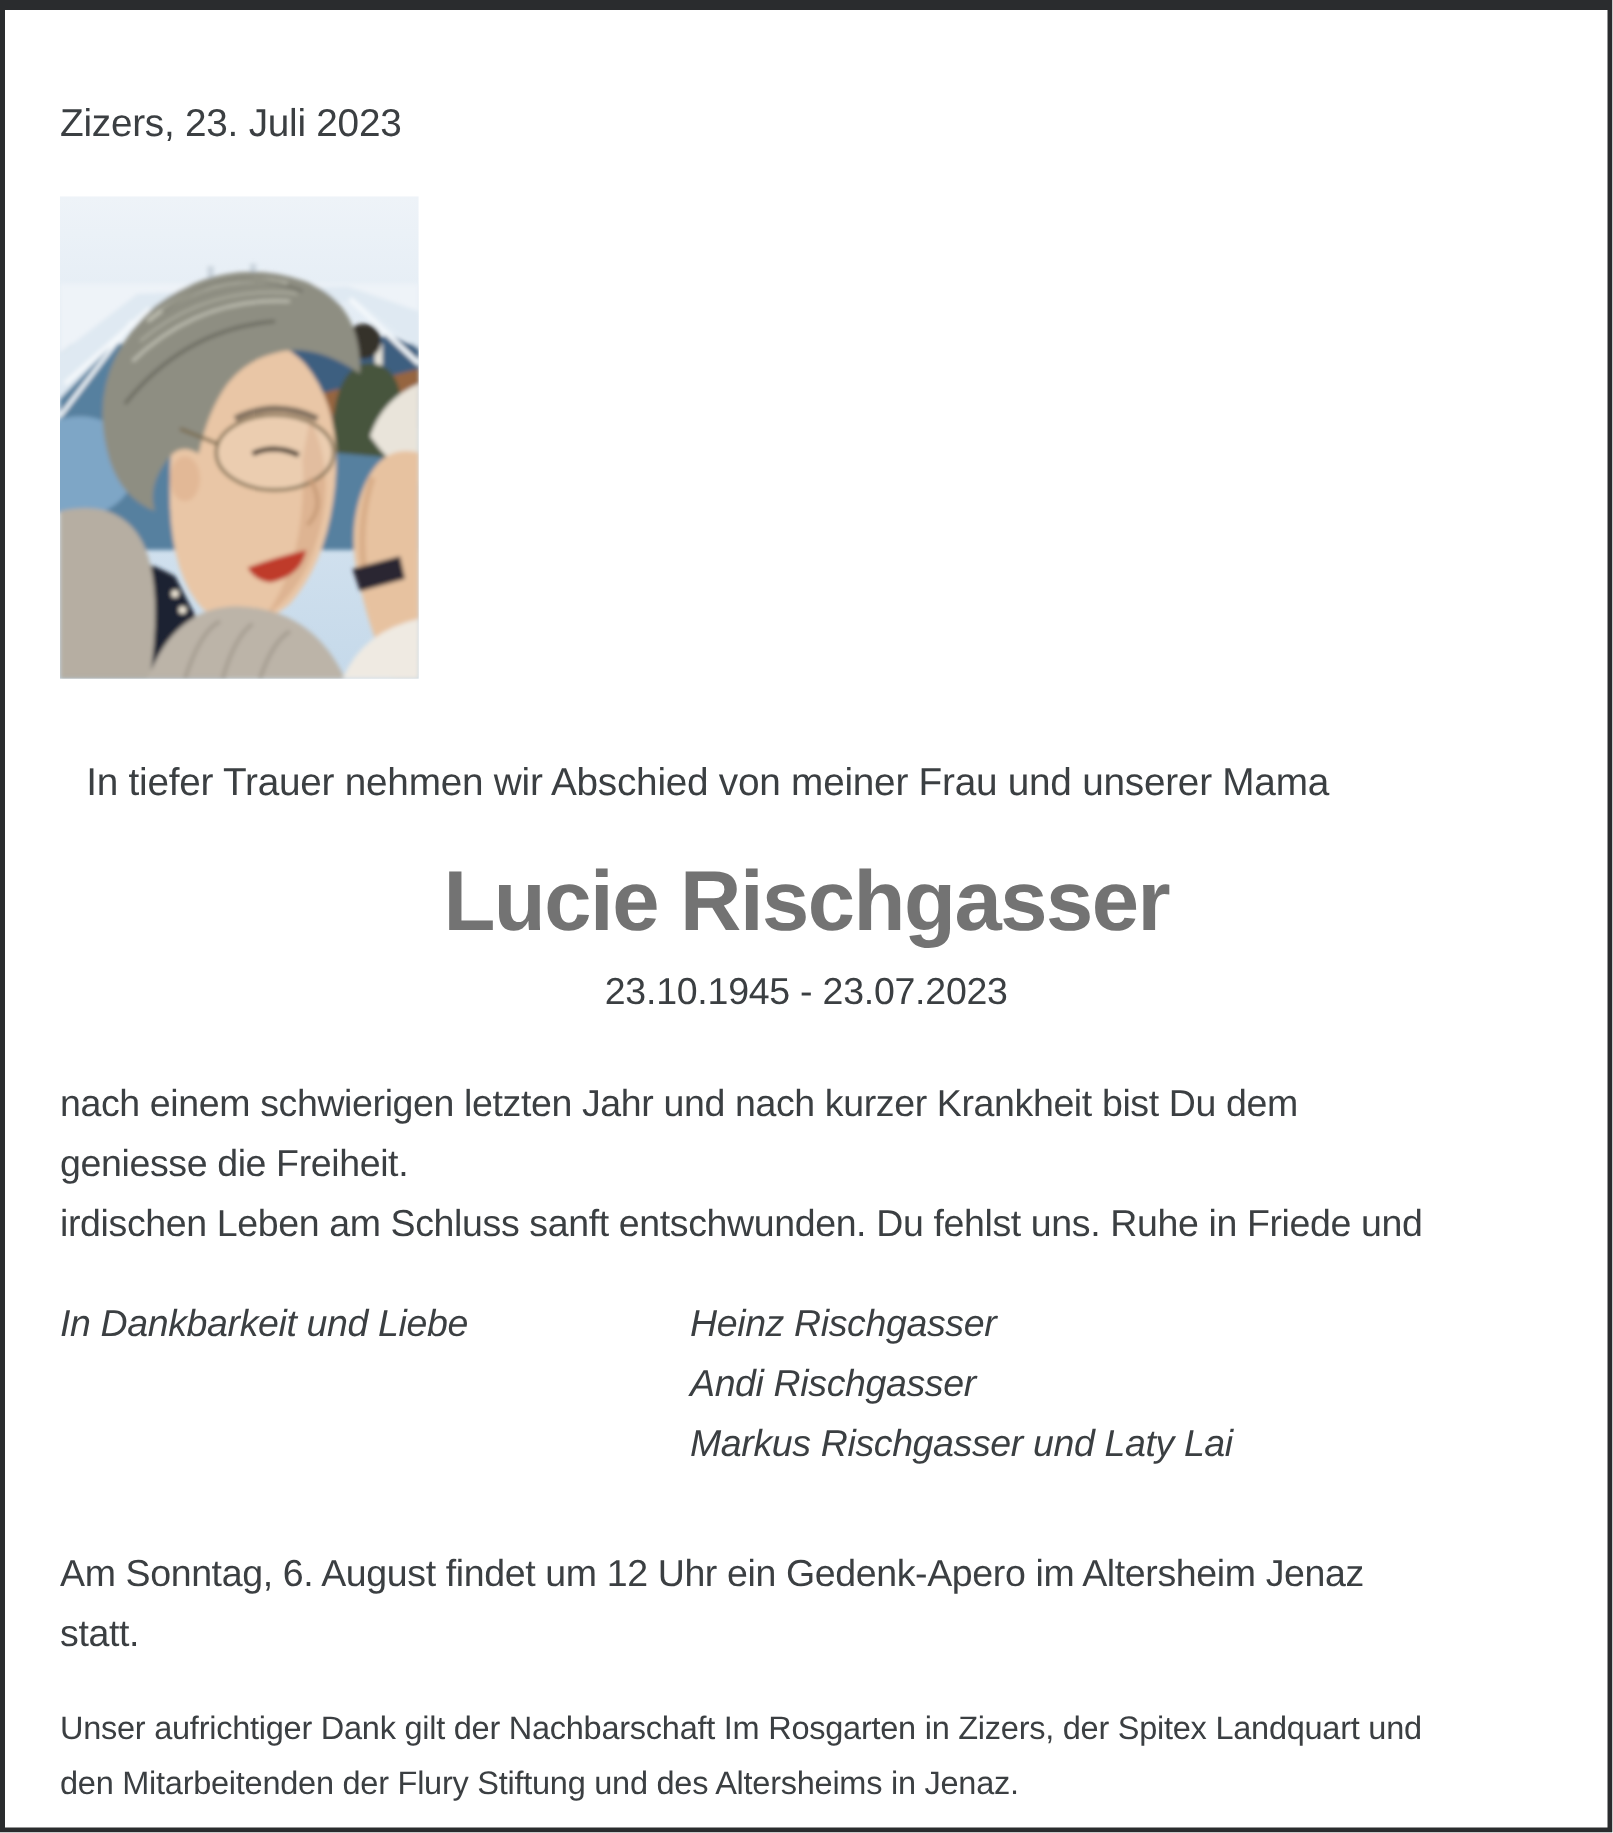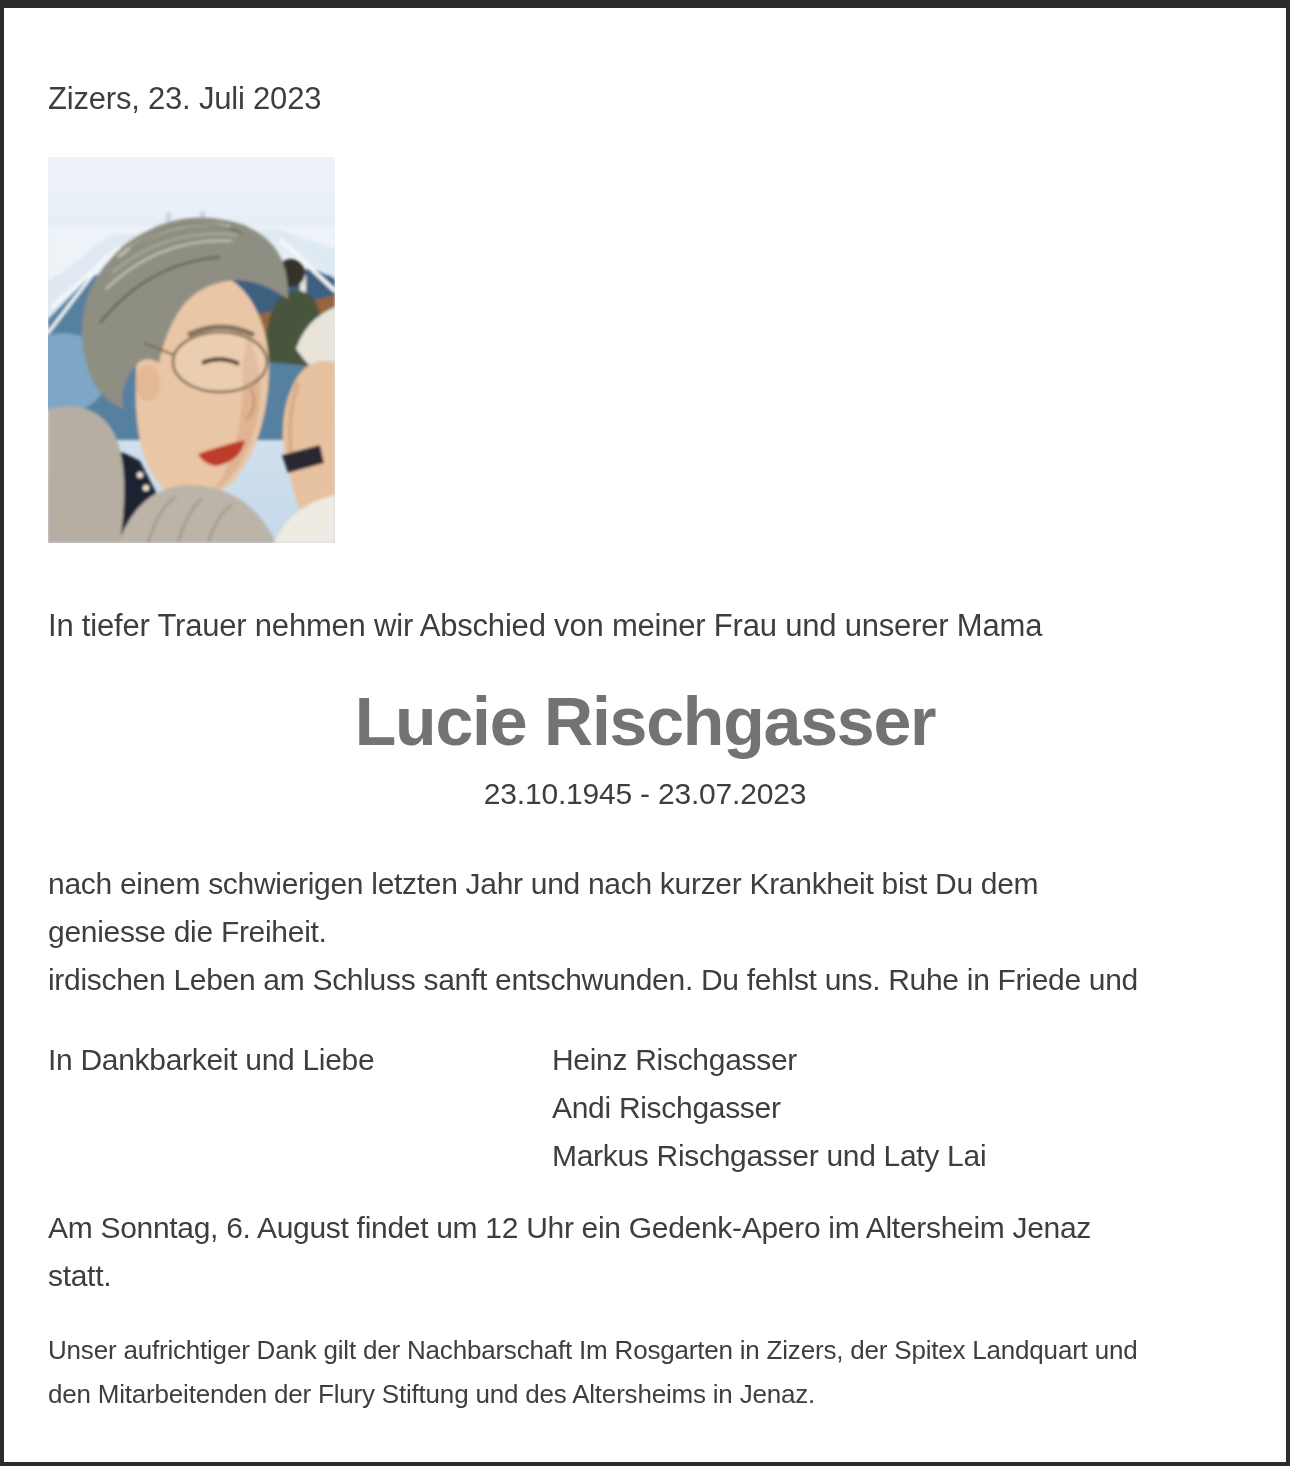--- a/index.html
+++ b/index.html
@@ -26,42 +26,43 @@
     margin-top: 40px;
     width: 287px;
     height: 386px;
   }
   .photo-frame svg { display: block; }
   .intro {
     margin-top: 64px;
     font-size: 31px;
     line-height: 37px;
     letter-spacing: -0.2px;
+    margin-left: 21px;
   }
   .name {
     margin: 36px 0 0 0;
     font-size: 68px;
     line-height: 82px;
     font-weight: 700;
     text-align: center;
     letter-spacing: -1.2px;
     color: #737373;
   }
   .dates {
     margin-top: 14px;
     font-size: 30px;
     line-height: 36px;
     text-align: center;
     letter-spacing: -0.2px;
   }
   .para { font-size: 30px; line-height: 48px; letter-spacing: -0.3px; }
   .obituary { margin-top: 48px; }
-  .mourners { margin-top: 32px; display: flex; }
+  .mourners { margin-top: 32px; display: flex; font-style: italic; }
   .mourners-label { flex: 0 0 504px; }
-  .memorial { margin-top: 24px; }
+  .memorial { margin-top: 56px; }
   .ack {
     margin-top: 28px;
     font-size: 26px;
     line-height: 44px;
     letter-spacing: -0.2px;
   }
   .line { white-space: nowrap; }
 </style>
 </head>
 <body>

